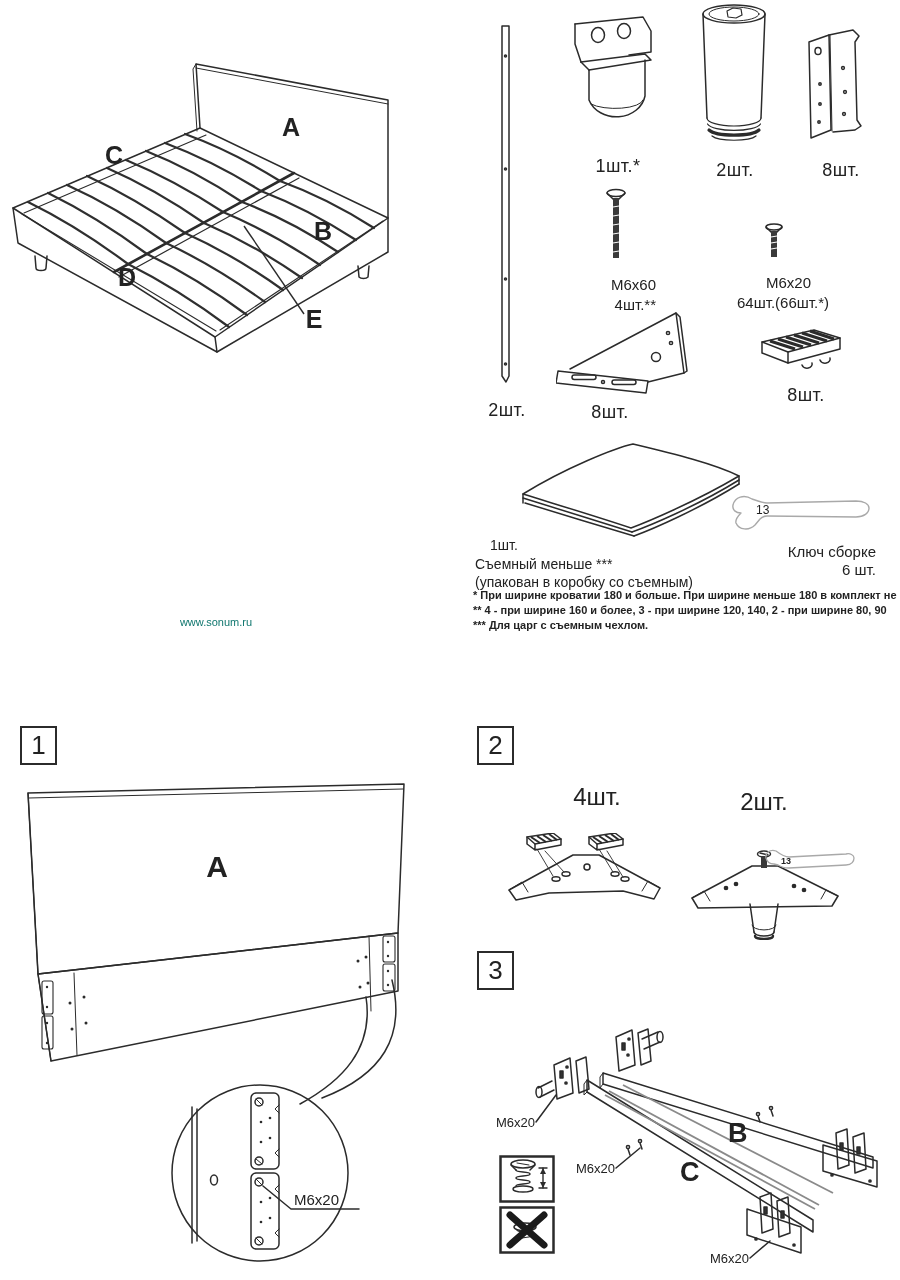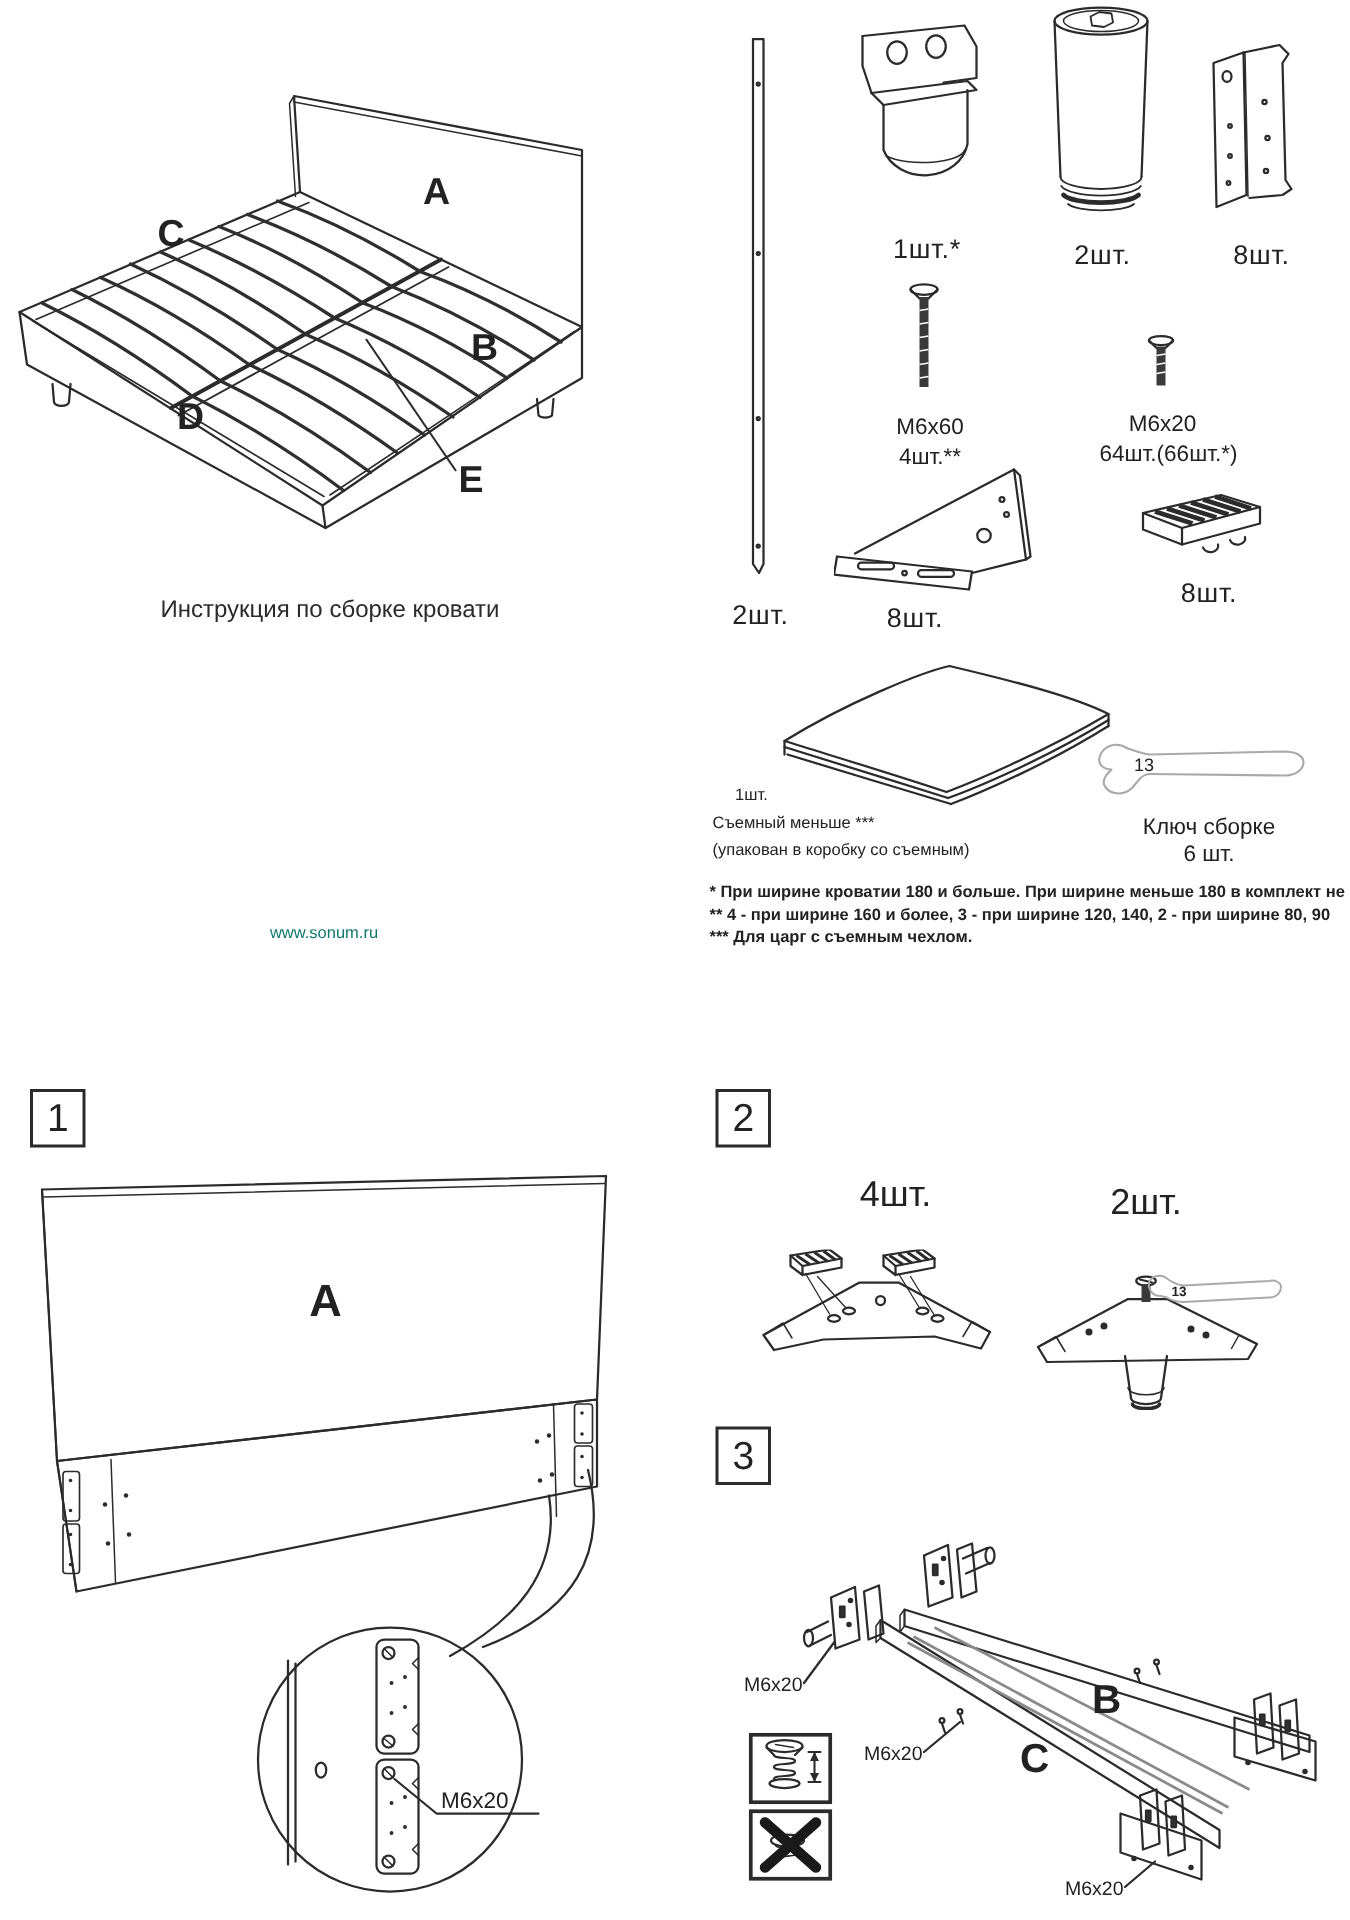--- a/index.html
+++ b/index.html
@@ -1,22 +1,22 @@
 <!DOCTYPE html>
 <html><head>
 <meta charset="utf-8">
 <style>
   html,body{margin:0;padding:0;background:#fff;}
   #page{position:relative;width:900px;height:1280px;background:#ffffff;overflow:hidden;
         font-family:"Liberation Sans",sans-serif;color:#222;}
   .abs{position:absolute;}
   .qty-big{font-size:18px;letter-spacing:0.5px;color:#222;text-align:center;white-space:nowrap;}
   .qty-med{font-size:24px;color:#222;text-align:center;white-space:nowrap;}
-  .lbl{font-size:11px;color:#222;white-space:nowrap;}
-  .lbl-c{font-size:15px;color:#222;text-align:center;white-space:nowrap;}
+  .lbl{font-size:14px;color:#222;white-space:nowrap;margin-top:13px;}
+  .lbl-c{font-size:15px;color:#222;text-align:right;white-space:nowrap;}
   .title{font-size:16px;line-height:21px;text-align:center;color:#2b2b2b;}
   .url{font-size:11px;text-align:center;color:#0f766e;}
   .foot{font-size:11px;line-height:15px;color:#222;white-space:nowrap;font-weight:bold;}
   .stepbox{width:33px;height:35px;border:2.5px solid #2b2b2b;display:flex;align-items:center;
            justify-content:center;font-size:26px;color:#222;background:#fff;}
   svg{display:block;}
   svg text{font-family:"Liberation Sans",sans-serif;fill:#222;}
   .draw{stroke:#2b2b2b;fill:none;stroke-width:1.5;stroke-linejoin:round;stroke-linecap:round;}
 </style>
 </head>
@@ -68,21 +68,20 @@
     </g>
     <path d="M298,306 L238,218" stroke="#2b2b2b" stroke-width="1.4" fill="none"></path>
     <text x="285" y="128" font-size="25" font-weight="bold" text-anchor="middle">A</text>
     <text x="108" y="156" font-size="25" font-weight="bold" text-anchor="middle">C</text>
     <text x="317" y="232" font-size="25" font-weight="bold" text-anchor="middle">B</text>
     <text x="121" y="278" font-size="25" font-weight="bold" text-anchor="middle">D</text>
     <text x="308" y="320" font-size="25" font-weight="bold" text-anchor="middle">E</text>
   </svg>
 
   <div class="abs title" style="left:40px;top:396px;width:360px">
-    <div>Инструкция по сборке кровати</div>
   </div>
   <div class="abs url" style="left:146px;top:616px;width:140px">www.sonum.ru</div>
 
   <svg class="abs" style="left:497px;top:24px" width="18" height="364" viewBox="0 0 18 364">
     <g class="draw" stroke-width="1.2">
       <path d="M5,2 L12,2 L12,352 L9,358 L5,352 Z"></path>
       <circle cx="8.5" cy="32" r="1"></circle>
         <circle cx="8.5" cy="145" r="1"></circle>
       <circle cx="8.5" cy="255" r="1"></circle>
         <circle cx="8.5" cy="340" r="1"></circle>

